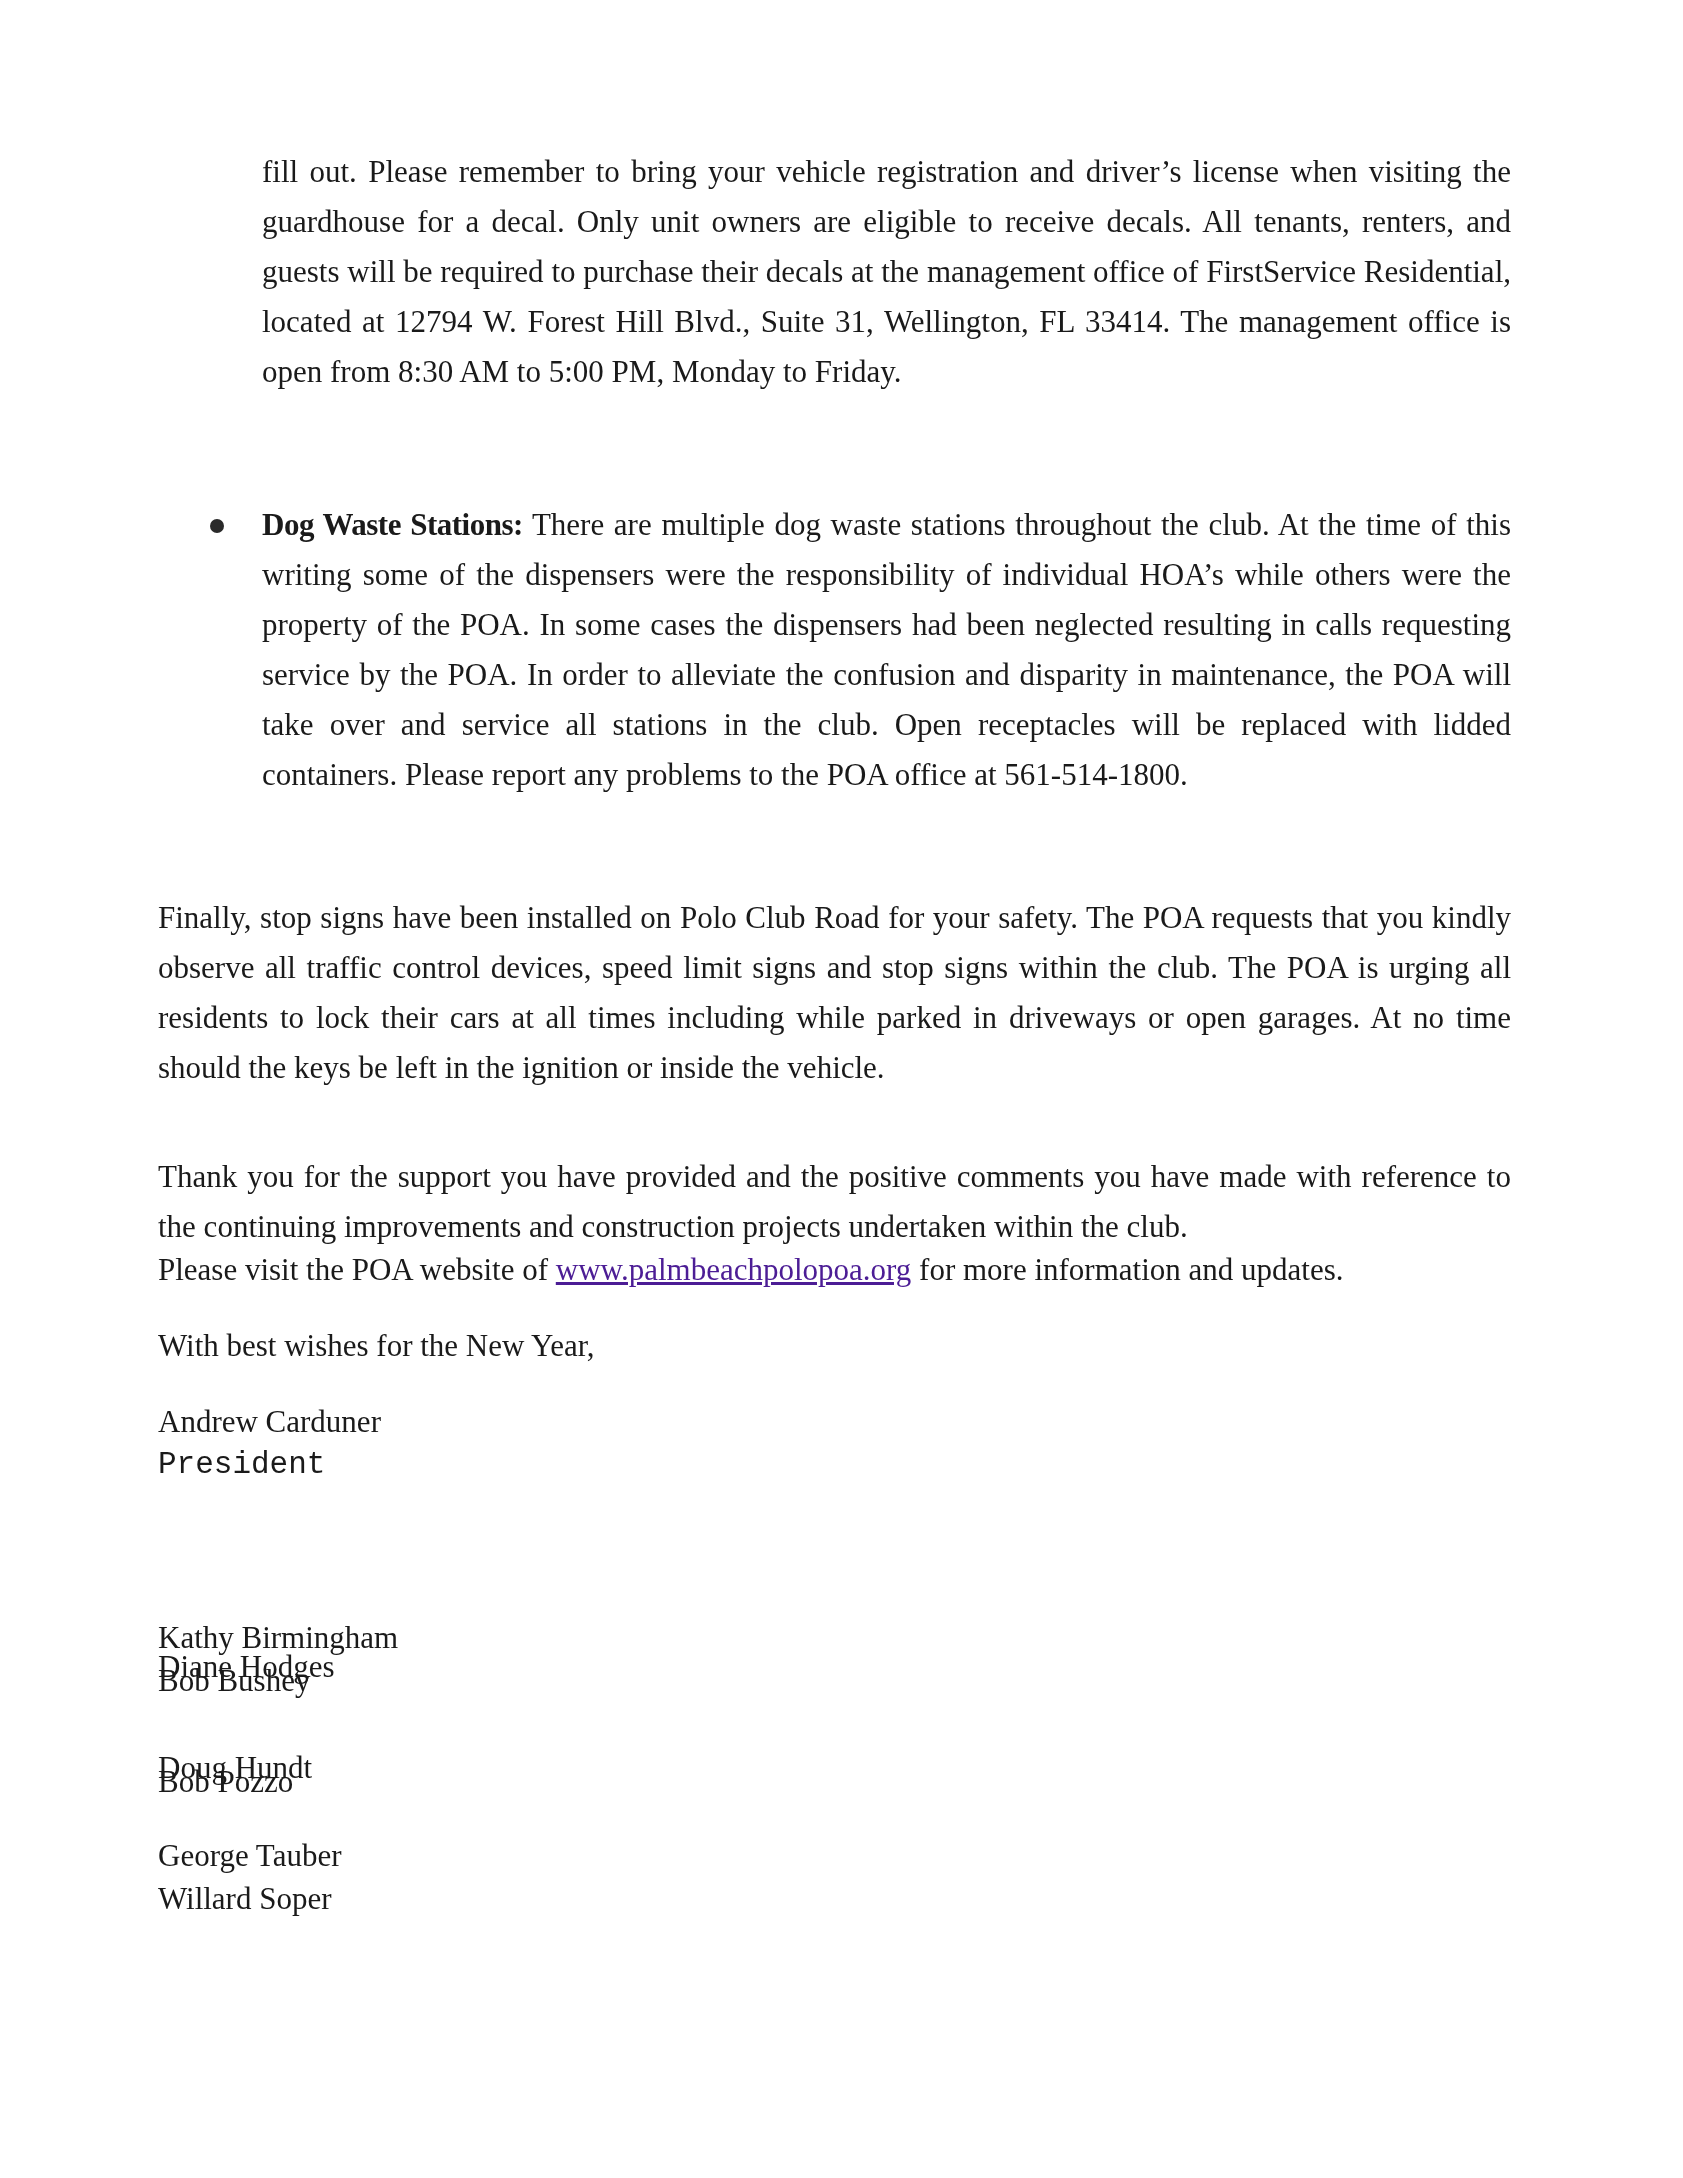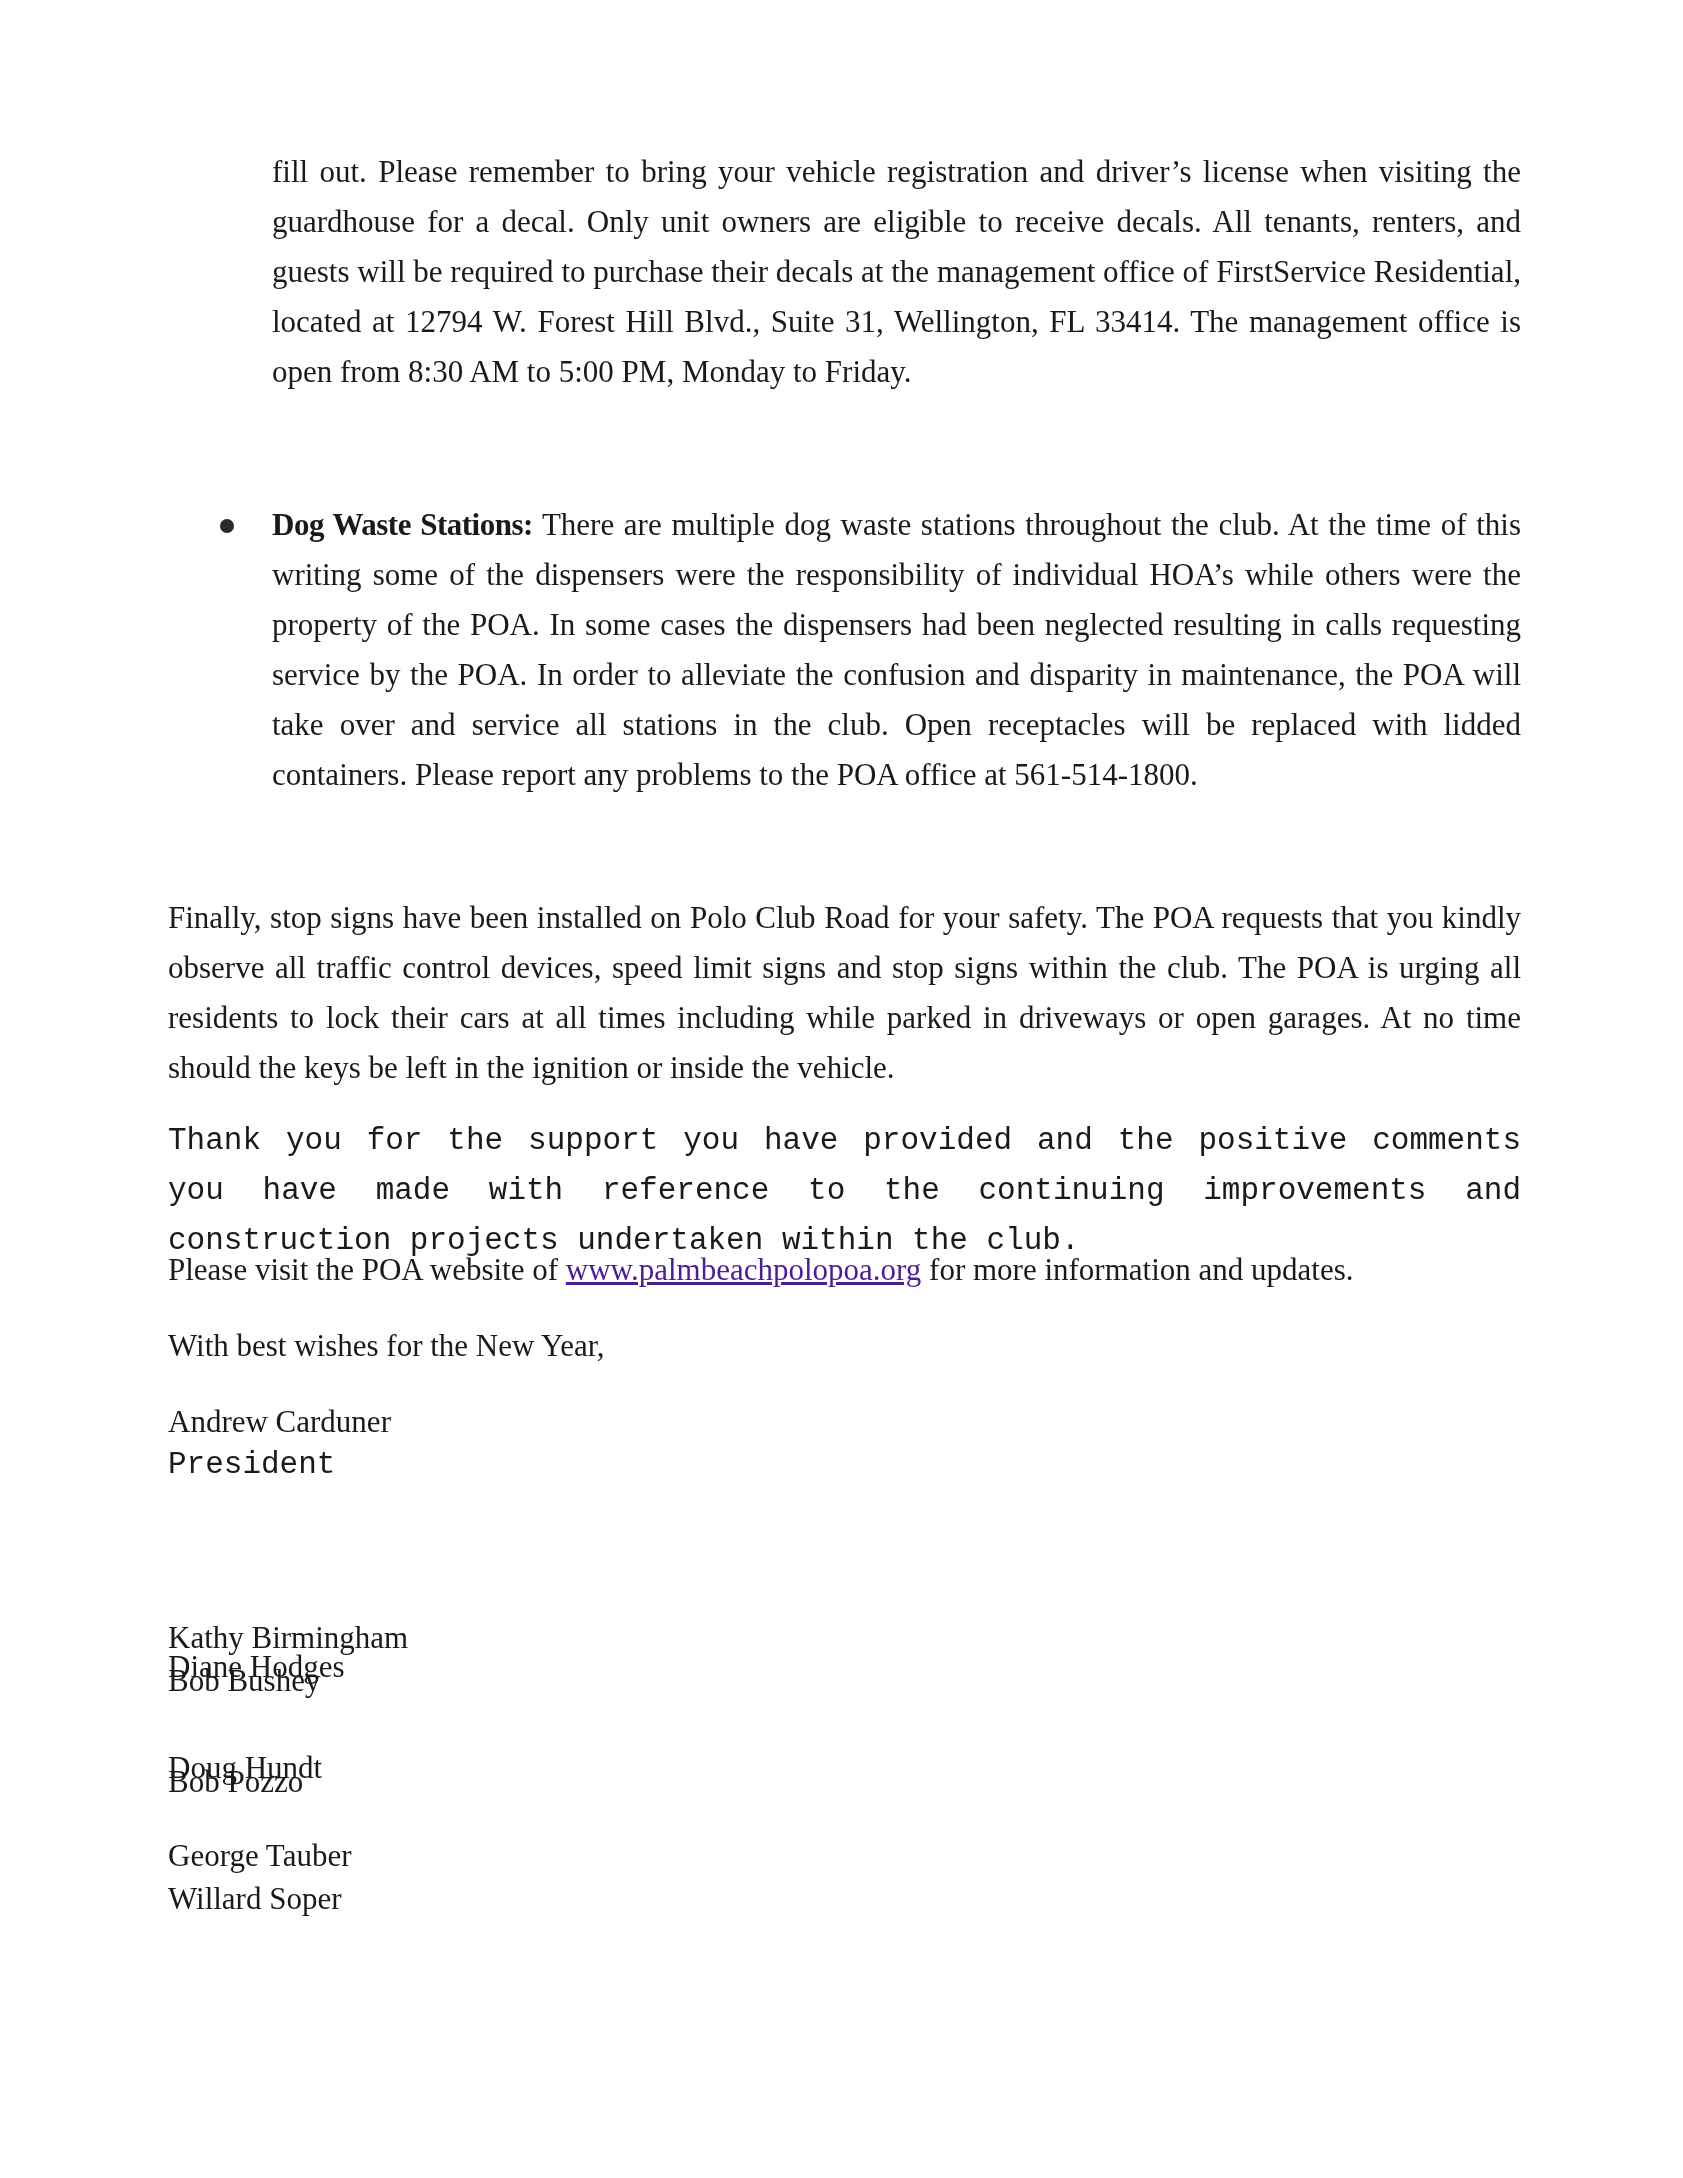--- a/index.html
+++ b/index.html
@@ -1,18 +1,18 @@
 <!DOCTYPE html>
 <html><head>
 <meta charset="utf-8">
 <style>
   html, body { margin: 0; padding: 0; background: #ffffff; }
   body { width: 1683px; height: 2178px; position: relative; overflow: hidden;
          font-family: "Liberation Serif", "DejaVu Serif", serif; color: #1a1a1a; }
-  .page { position: absolute; left: 0; top: 0; width: 1562px; height: 2178px; margin-left: 10px; }
+  .page { position: absolute; left: 0; top: 0; width: 1562px; height: 2178px; }
   .para { position: absolute; font-size: 31px; line-height: 50px; text-align: justify; margin: 0; }
   .indented { left: 262px; width: 1249px; }
   .full { left: 158px; width: 1353px; }
   .bullet { position: absolute; left: 210px; top: 519px; width: 14px; height: 14px;
             border-radius: 50%; background: #2a2a2a; }
   .bold { font-weight: bold; letter-spacing: -0.5px; }
   .link { text-decoration: underline; color: #4c1d95; }
   .line { position: absolute; left: 158px; font-size: 31px; line-height: 44px; margin: 0; white-space: nowrap; }
 </style>
 </head>
@@ -20,21 +20,21 @@
 
 <div class="page">
 
   <p class="para indented" style="top:147px;">fill out. Please remember to bring your vehicle registration and driver’s license when visiting the guardhouse for a decal. Only unit owners are eligible to receive decals. All tenants, renters, and guests will be required to purchase their decals at the management office of FirstService Residential, located at 12794 W. Forest Hill Blvd., Suite 31, Wellington, FL 33414. The management office is open from 8:30 AM to 5:00 PM, Monday to Friday.</p>
 
   <div class="bullet"></div>
   <p class="para indented" style="top:500px;"><span class="bold">Dog Waste Stations:</span><span> There are multiple dog waste stations throughout the club. At the time of this writing some of the dispensers were the responsibility of individual HOA’s while others were the property of the POA. In some cases the dispensers had been neglected resulting in calls requesting service by the POA. In order to alleviate the confusion and disparity in maintenance, the POA will take over and service all stations in the club. Open receptacles will be replaced with lidded containers. Please report any problems to the POA office at 561-514-1800.</span></p>
 
   <p class="para full" style="top:893px;">Finally, stop signs have been installed on Polo Club Road for your safety. The POA requests that you kindly observe all traffic control devices, speed limit signs and stop signs within the club. The POA is urging all residents to lock their cars at all times including while parked in driveways or open garages. At no time should the keys be left in the ignition or inside the vehicle.</p>
 
-  <p class="para full" style="top:1116px;font-family:Liberation Mono, monospace;">Thank you for the support you have provided and the positive comments you have made with reference to the continuing improvements and construction projects undertaken within the club.</p>
+  <p class="para full" style="top:1152px;">Thank you for the support you have provided and the positive comments you have made with reference to the continuing improvements and construction projects undertaken within the club.</p>
 
   <p class="line" style="top:1248px;"><span>Please visit the POA website of </span><a class="link">www.palmbeachpolopoa.org</a><span> for more information and updates.</span></p>
 
   <p class="line" style="top:1324px;">With best wishes for the New Year,</p>
 
   <p class="line" style="top:1400px;">Andrew Carduner</p>
   <p class="line" style="top:1443px;font-family:Liberation Mono, monospace;">President</p>
 
 
   <p class="line" style="top:1616px;">Kathy Birmingham</p>

